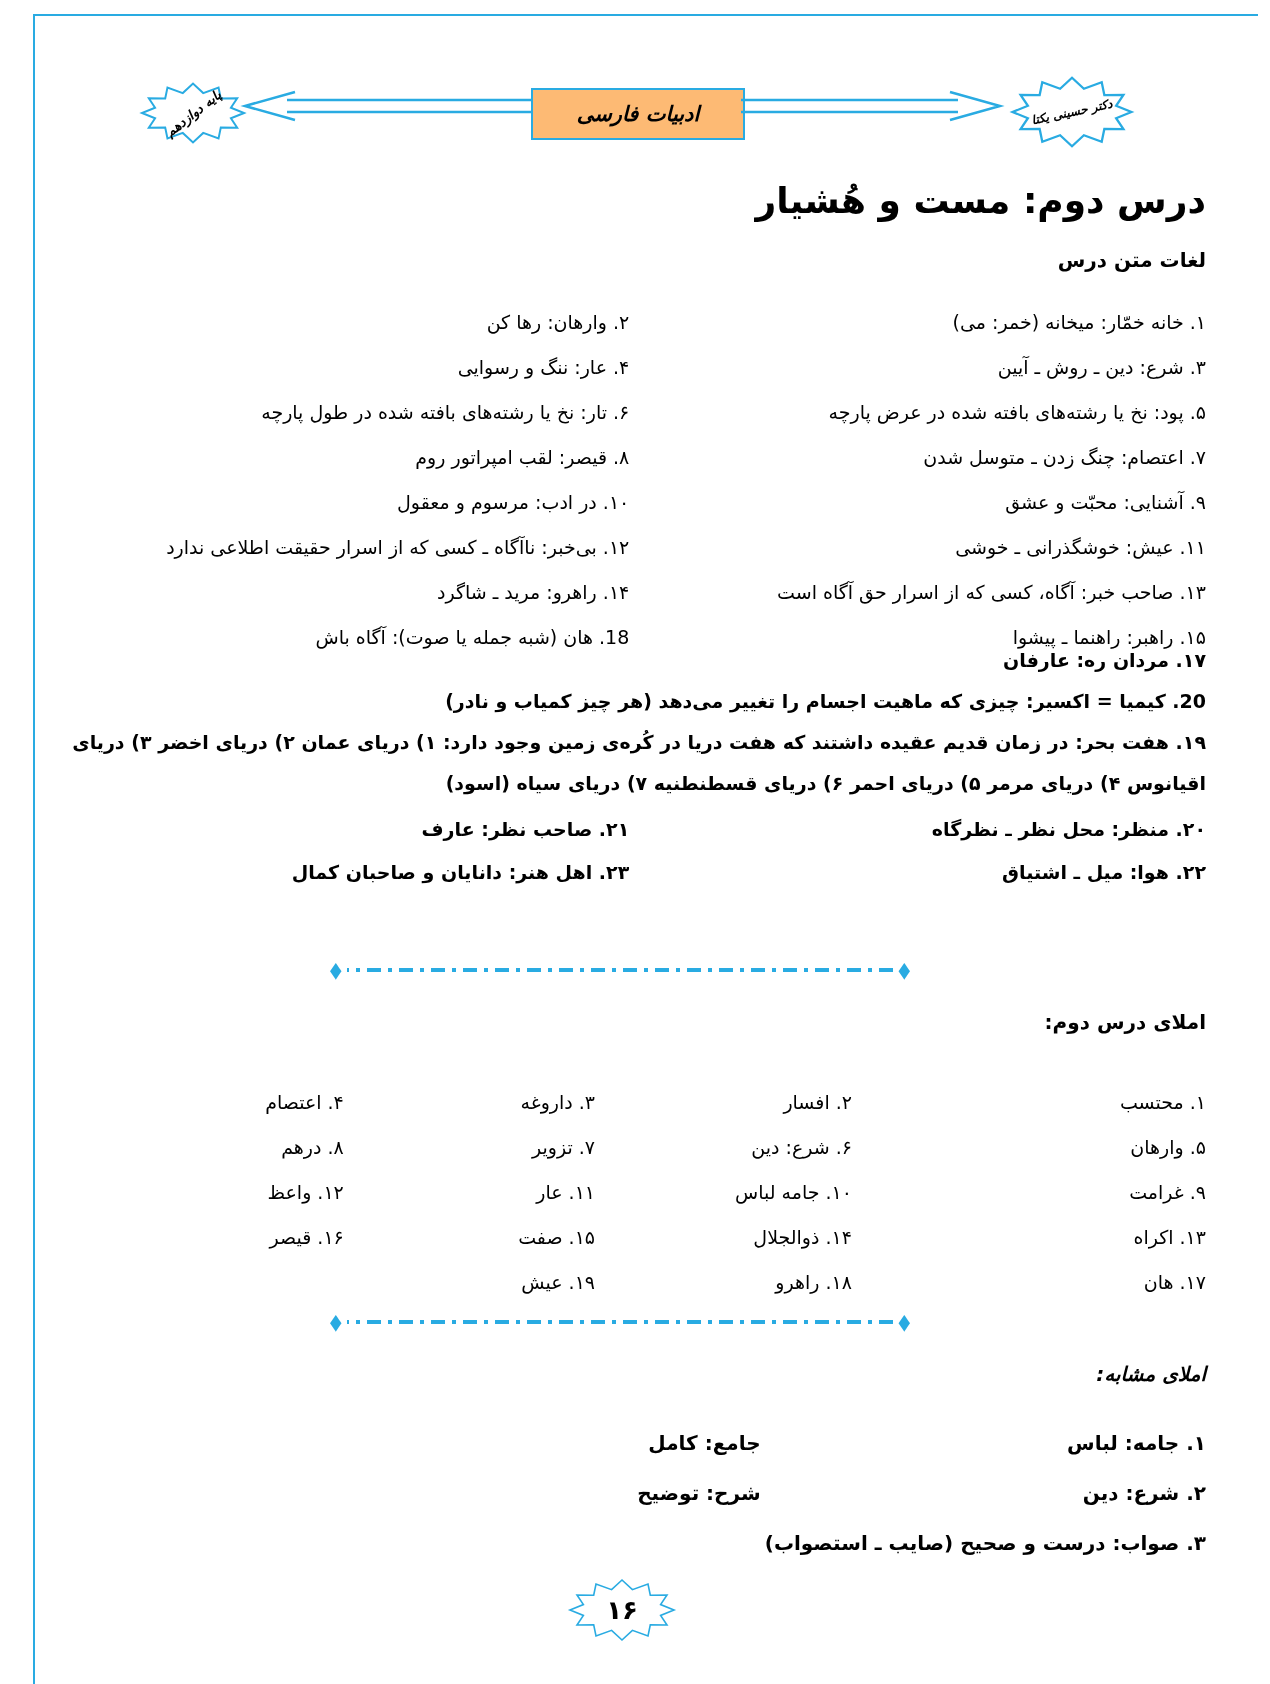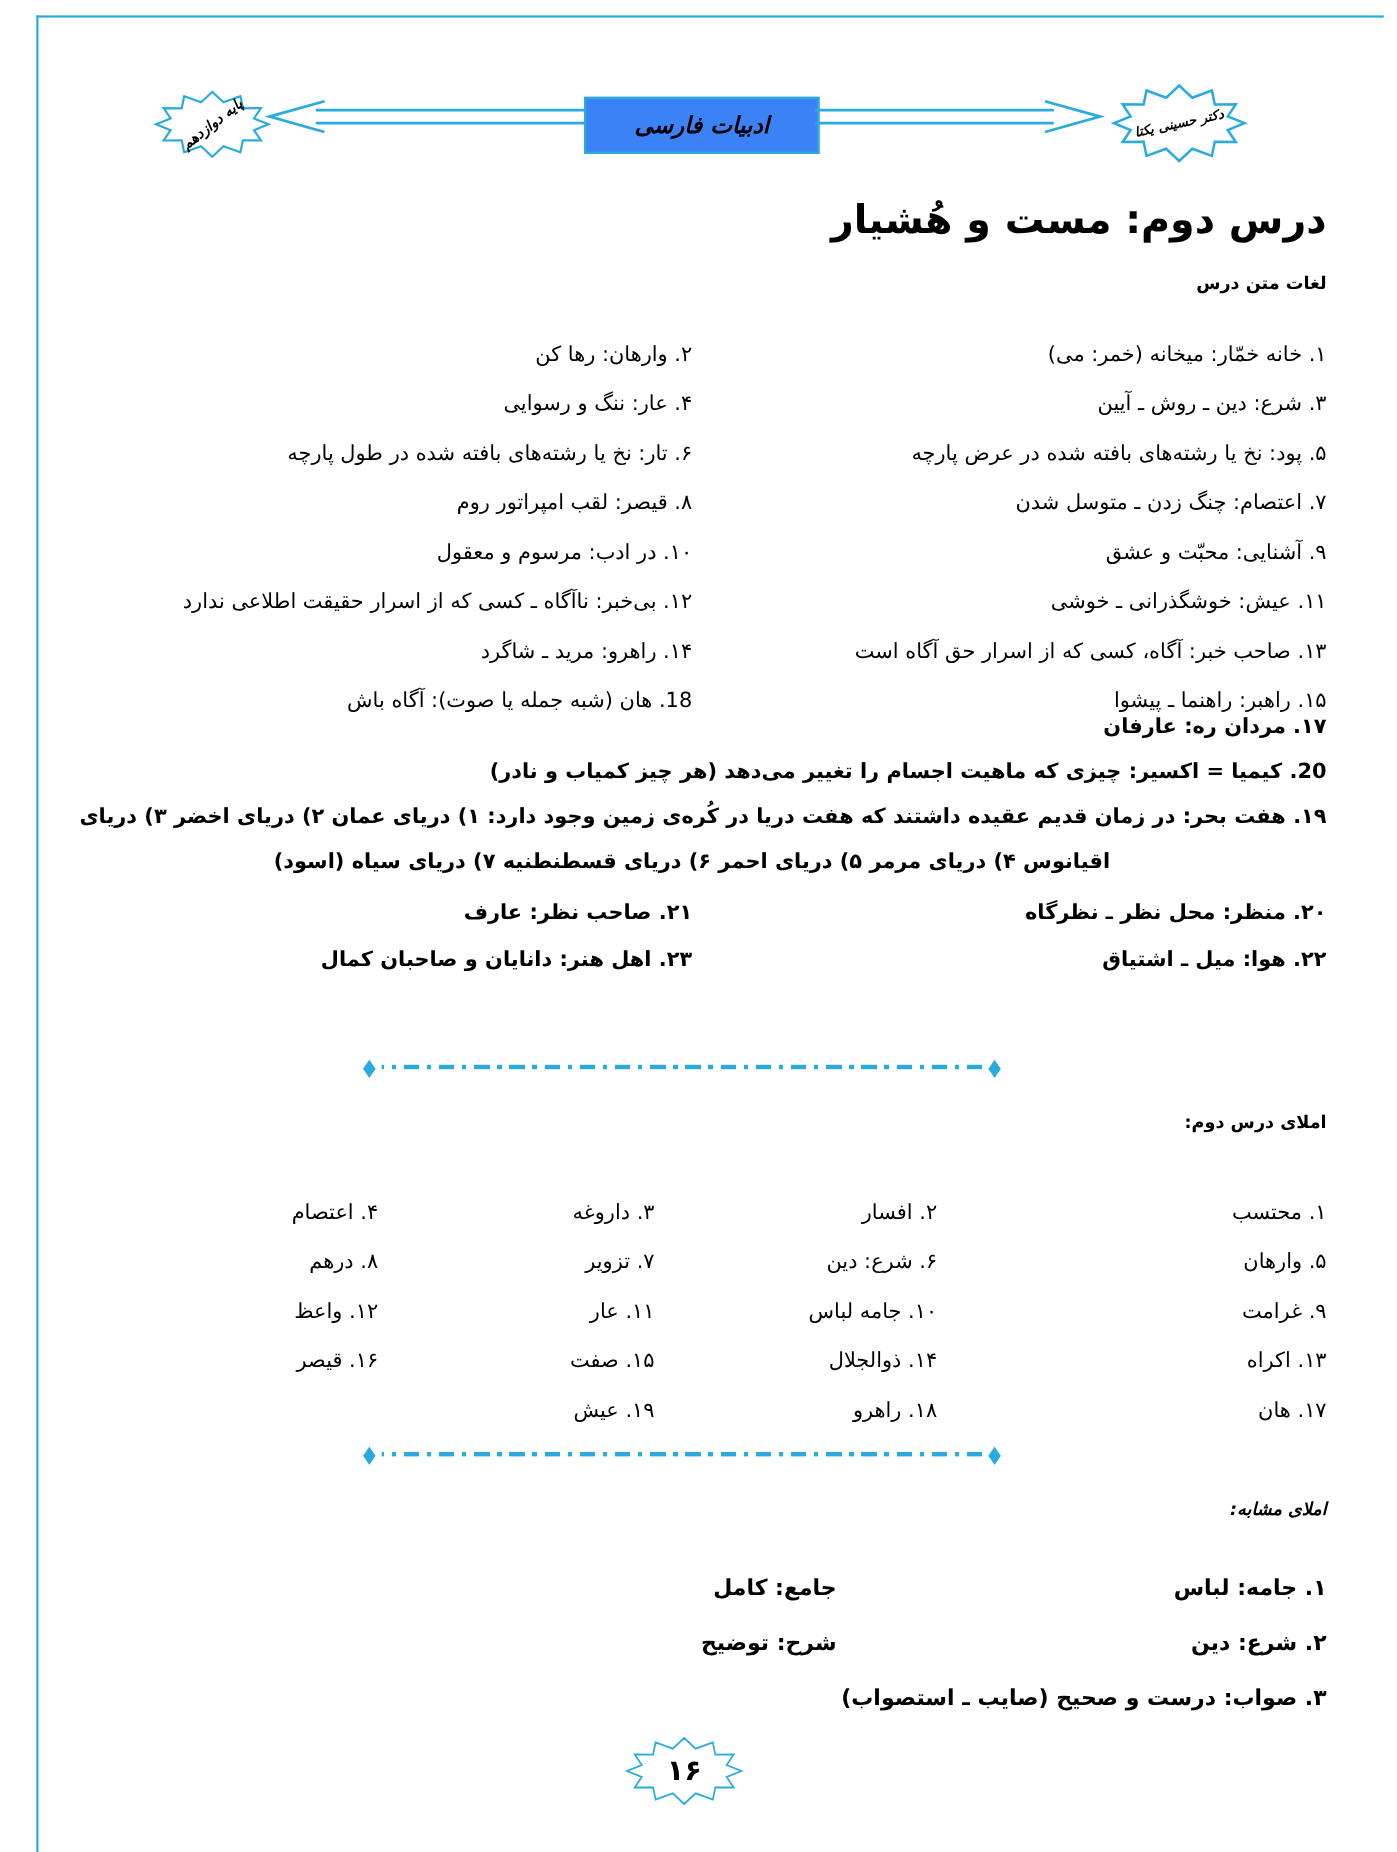--- a/index.html
+++ b/index.html
@@ -21,47 +21,47 @@
   .badge .badge-text {
     position:absolute; inset:0; display:flex; align-items:center; justify-content:center;
     font-size:13px; font-weight:bold; font-style:italic; white-space:nowrap;
   }
   #badge-left  { left:138px; top:74px;  width:110px; height:78px; }
   #badge-left .badge-text  { transform:rotate(-38deg); }
   #badge-right { left:1008px; top:66px; width:128px; height:92px; }
   #badge-right .badge-text { transform:rotate(-12deg); font-size:12px; }
   .header-box {
     position:absolute; left:531px; top:88px; width:210px; height:48px;
-    border:2px solid var(--accent); background:#3b82f6;
+    border:2px solid var(--accent); background:#fdba74;
     display:flex; align-items:center; justify-content:center;
     font-size:21px; font-weight:bold; font-style:italic; white-space:nowrap;
   }
   .arrow { position:absolute; }
   #arrow-left  { left:237px; top:90px; width:294px; height:32px; }
   #arrow-right { left:741px; top:90px; width:267px; height:32px; }
   .arrow svg { display:block; width:100%; height:100%; }
   
   .lesson-title {
     position:absolute; top:180px; right:64px;
     font-size:36px; font-weight:bold; white-space:nowrap;
   }
   .section-heading {
-    position:absolute; right:64px; font-size:16px; font-weight:bold; white-space:nowrap;
+    position:absolute; right:64px; font-size:20px; font-weight:bold; white-space:nowrap;
   }
   #vocab-heading     { top:248px; }
   #dictation-heading { top:1010px; }
   #similar-heading   { top:1362px;font-style:italic; }
   
   .vocab-pairs { position:absolute; top:300px; right:64px; left:64px; font-size:19px; }
   .pair-row { display:flex; line-height:45px; }
   .pair-row .cell-r { width:50.5%; white-space:nowrap; overflow:hidden; }
   .pair-row .cell-l { width:49.5%; white-space:nowrap; overflow:hidden; }
   .vocab-full { position:absolute; top:640px; right:64px; left:52px; font-size:19px; font-weight:bold; }
   .full-row { line-height:41px; white-space:nowrap; }
-  .full-row.align-left { text-align:center; }
+  .full-row.align-left { text-align:right; }
   .vocab-bold-pairs { position:absolute; top:808px; right:64px; left:64px; font-size:19px; font-weight:bold; }
   .vocab-bold-pairs .pair-row { line-height:43px; }
   
   .divider { position:absolute; left:330px; width:580px; height:16px; display:flex; align-items:center; }
   #divider-1 { top:962px; }
   #divider-2 { top:1314px; }
   .divider .diamond { color:var(--accent); font-size:15px; line-height:16px; transform:scaleY(1.45); }
   .divider .dashline {
     flex:1; height:3.5px; margin:0 5px;
     background:repeating-linear-gradient(to left,

